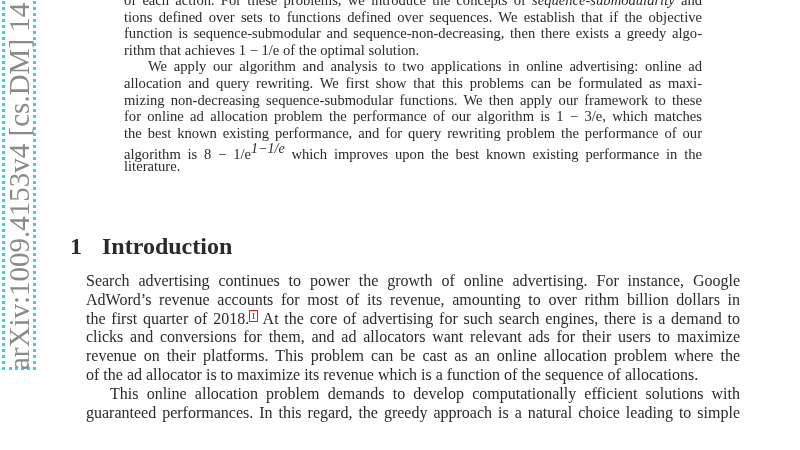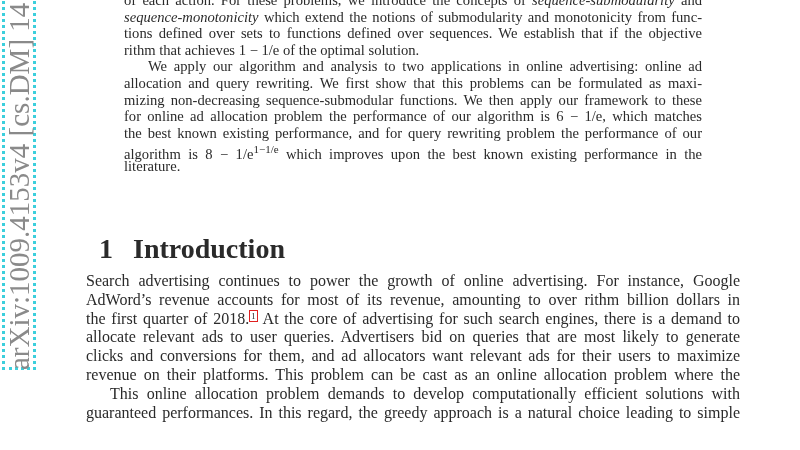--- a/index.html
+++ b/index.html
@@ -19,62 +19,62 @@
     line-height: 30px; margin-top: 0; margin-left: -15px;
   }
   .abstract {
     position: absolute; left: 124px; width: 578px; top: -8px;
     font-family: "Liberation Serif", serif; font-size: 14.6px; line-height: 16.6px;
   }
   .line { display: block; white-space: nowrap; text-align: justify; text-align-last: justify; height: 16.6px; }
   .line.last { text-align-last: left; }
   .indent { padding-left: 24px; }
   .section-heading {
-    position: absolute; left: 99px; top: 233px; font-family: "Liberation Serif", serif;
-    font-weight: bold; font-size: 28px;
+    position: absolute; left: 70px; top: 233px; font-family: "Liberation Serif", serif;
+    font-weight: bold; font-size: 24px;
   }
   .section-heading .num { margin-right: 20px; }
   .body-text {
     position: absolute; left: 86px; width: 654px; top: 272px;
     font-family: "Liberation Serif", serif; font-size: 16px; line-height: 18.8px;
   }
   .body-text .line { height: 18.8px; }
   .footnote-ref {
     display: inline-block; border: 1px solid #e02020; font-size: 9px; line-height: 10px;
     padding: 0 1px; vertical-align: 5px; height: 10px;
   }
   i { font-style: italic; }
-  sup { font-size: 11px; }
+  sup { font-size: 14px; font-style: italic; }
 </style>
 </head>
 <body>
 
 <div class="watermark-box"></div>
 <div class="watermark-text">arXiv:1009.4153v4  [cs.DM]  14</div>
 
 <div class="abstract">
   <span class="line"><span>of each action. For these problems, we introduce the concepts of </span><i>sequence-submodularity</i><span> and</span></span>
-  <span class="line"><i>sequence-monotonicity</i><span> which extend the notions of submodularity and monotonicity from func-</span></span>
   <span class="line">tions defined over sets to functions defined over sequences. We establish that if the objective</span>
+  <span class="line">function is sequence-submodular and sequence-non-decreasing, then there exists a greedy algo-</span>
   <span class="line last">rithm that achieves 1 − 1/e of the optimal solution.</span>
   <span class="line indent">We apply our algorithm and analysis to two applications in online advertising: online ad</span>
   <span class="line">allocation and query rewriting. We first show that this problems can be formulated as maxi-</span>
   <span class="line">mizing non-decreasing sequence-submodular functions. We then apply our framework to these</span>
-  <span class="line">for online ad allocation problem the performance of our algorithm is 6 − 1/e, which matches</span>
+  <span class="line">for online ad allocation problem the performance of our algorithm is 1 − 3/e, which matches</span>
   <span class="line">the best known existing performance, and for query rewriting problem the performance of our</span>
   <span class="line"><span>algorithm is 8 − 1/e</span><sup>1−1/e</sup><span> which improves upon the best known existing performance in the</span></span>
   <span class="line last">literature.</span>
 </div>
 
 <div class="section-heading">
   <span class="num">1</span><span>Introduction</span>
 </div>
 
 <div class="body-text">
   <span class="line">Search advertising continues to power the growth of online advertising. For instance, Google</span>
   <span class="line">AdWord’s revenue accounts for most of its revenue, amounting to over rithm billion dollars in</span>
   <span class="line"><span>the first quarter of 2018.</span><a class="footnote-ref">1</a><span> At the core of advertising for such search engines, there is a demand to</span></span>
-  <span class="line">allocate relevant ads to user queries. Advertisers bid on queries that are most likely to generate</span>
   <span class="line">clicks and conversions for them, and ad allocators want relevant ads for their users to maximize</span>
   <span class="line">revenue on their platforms. This problem can be cast as an online allocation problem where the</span>
+  <span class="line last">of the ad allocator is to maximize its revenue which is a function of the sequence of allocations.</span>
   <span class="line indent">This online allocation problem demands to develop computationally efficient solutions with</span>
   <span class="line">guaranteed performances. In this regard, the greedy approach is a natural choice leading to simple</span>
 </div>
 
 </body></html>

